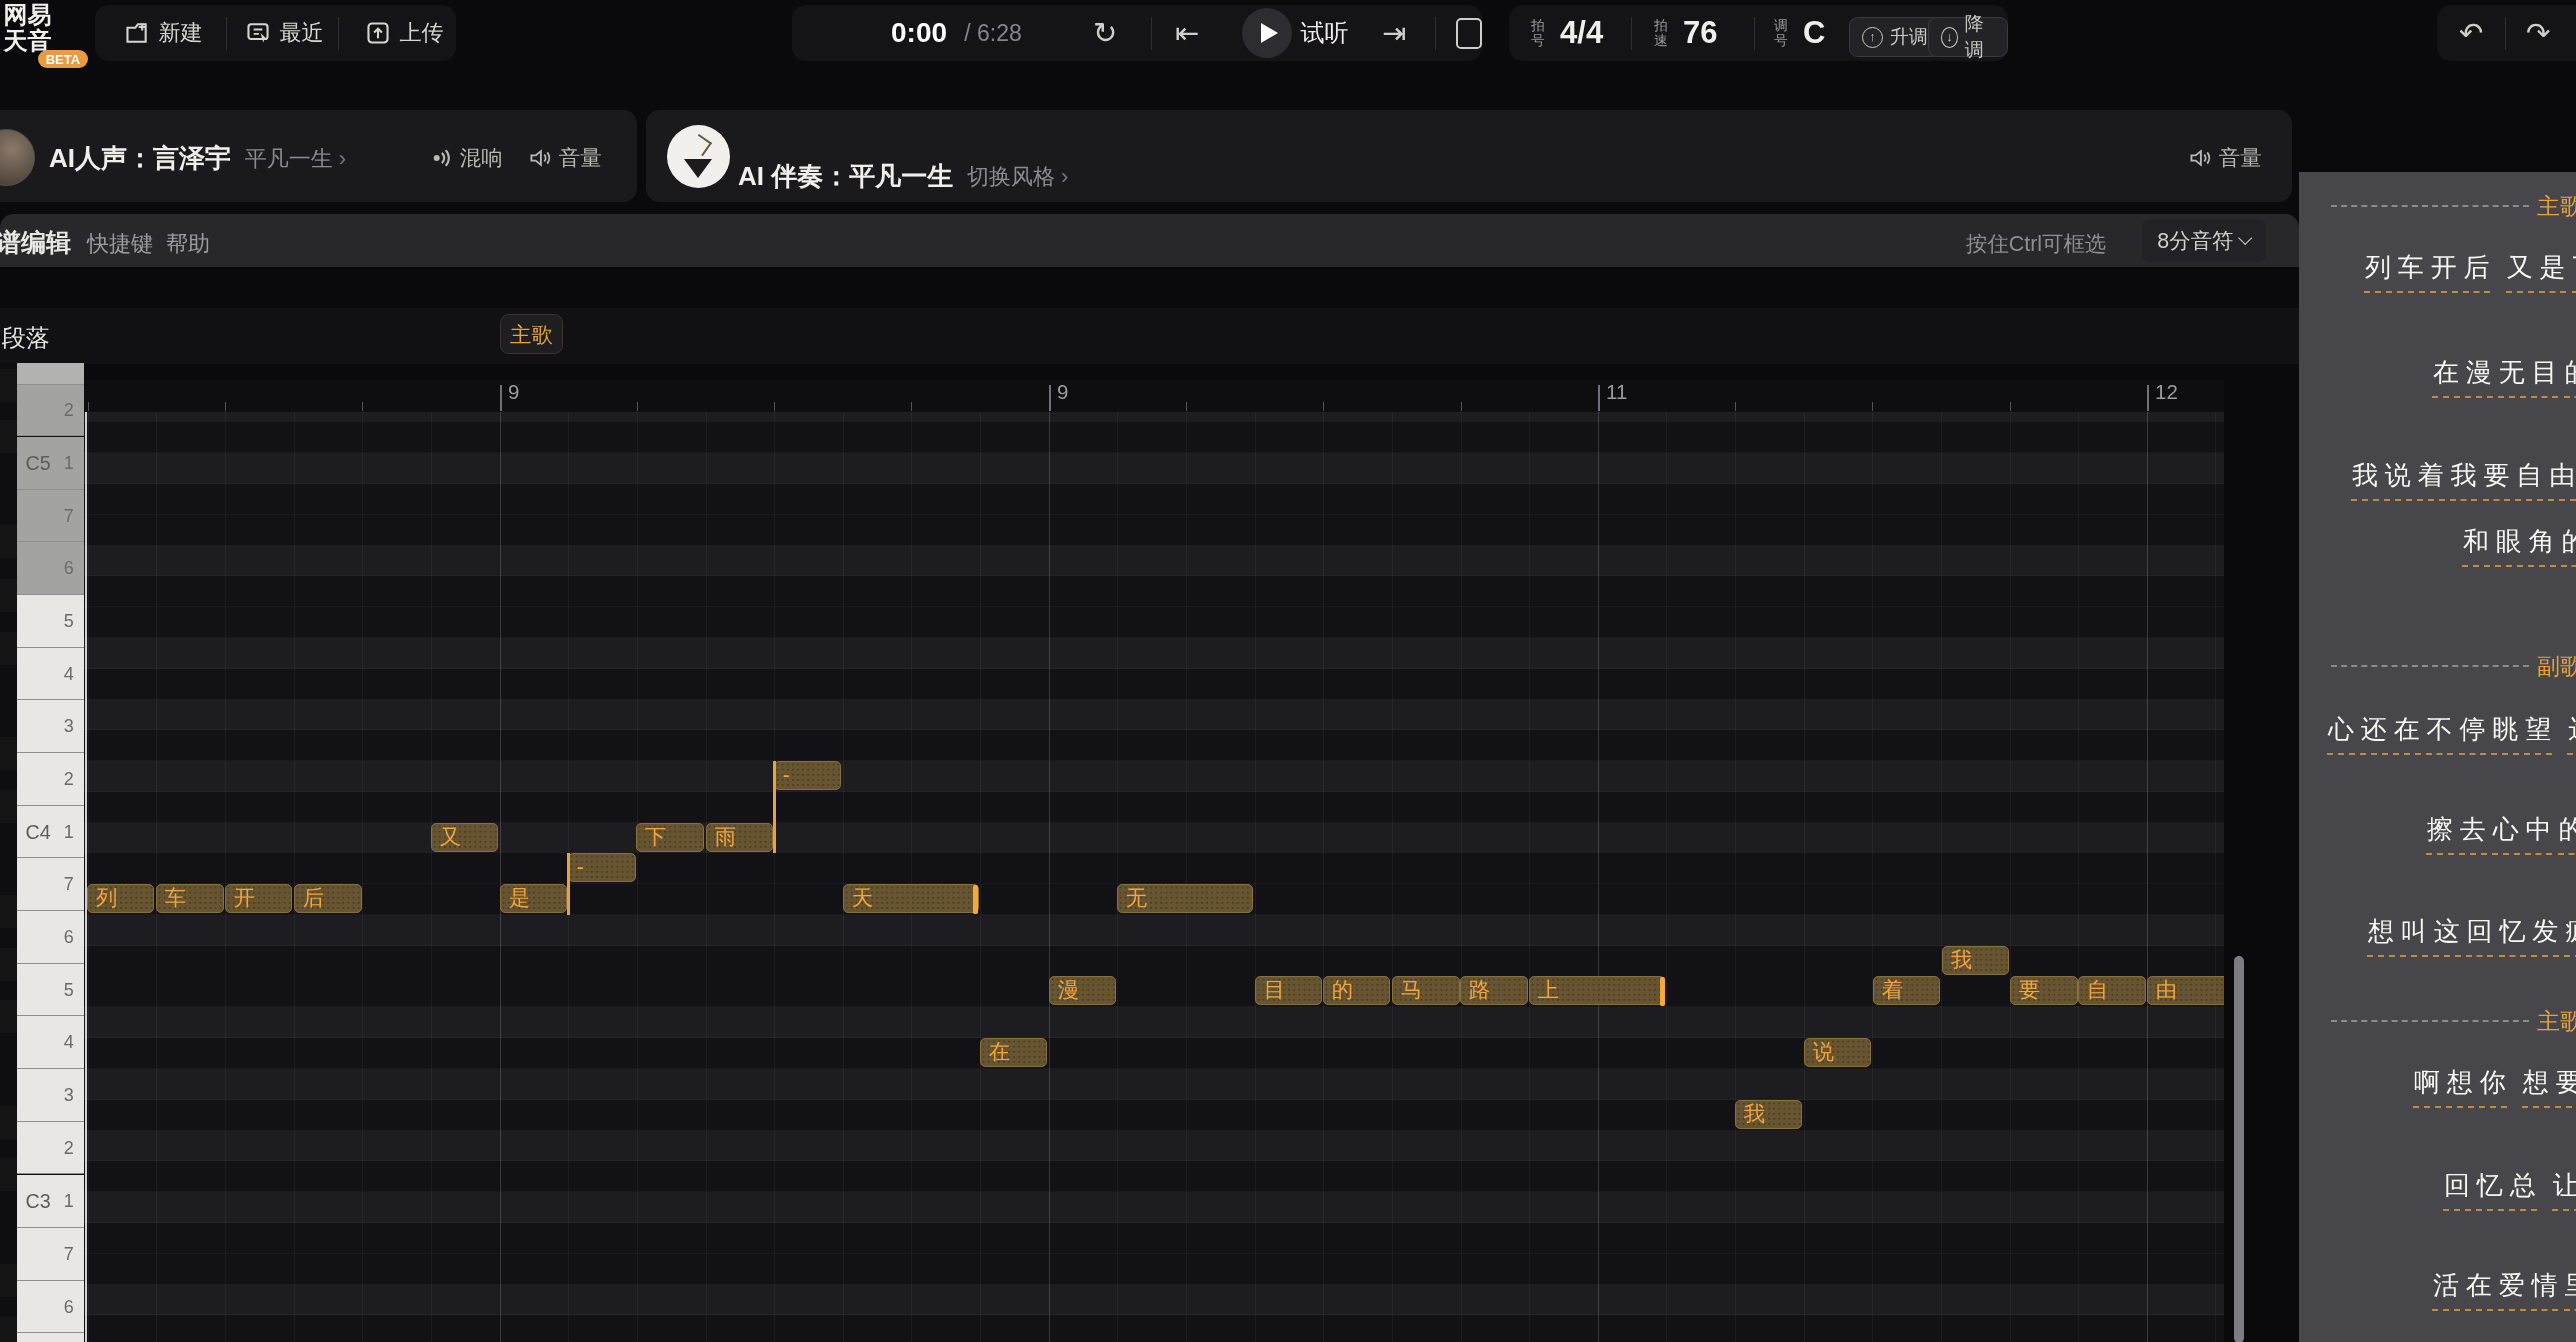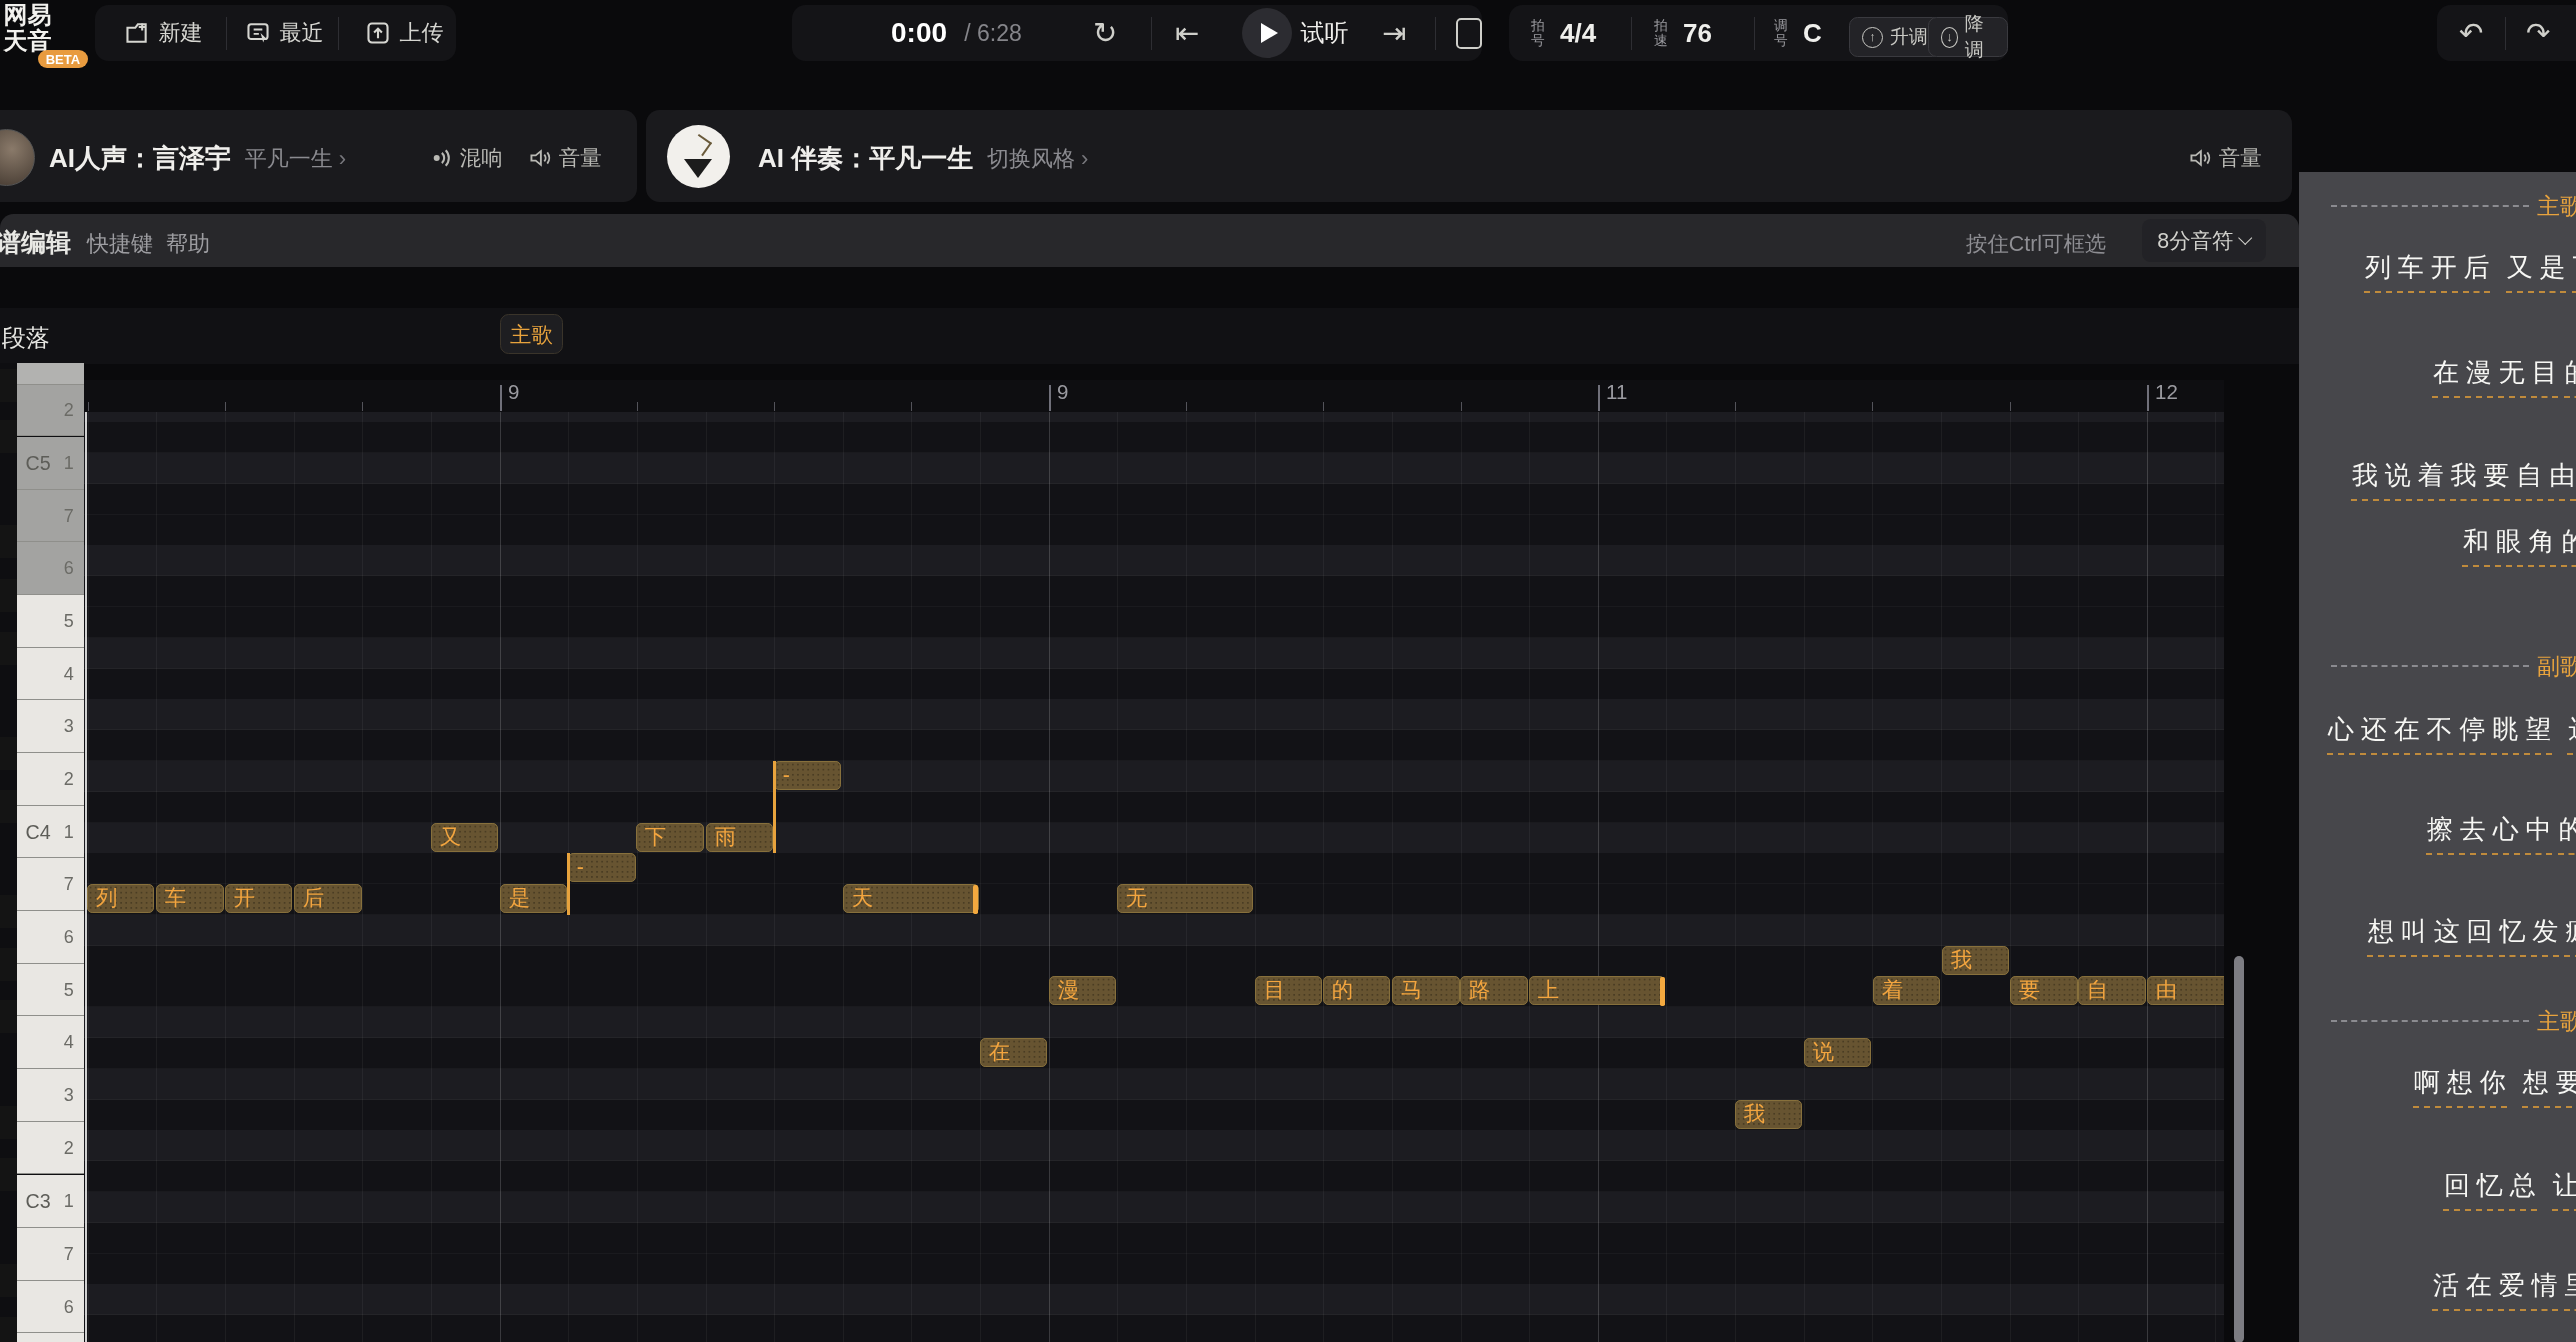--- a/index.html
+++ b/index.html
@@ -14,21 +14,21 @@
   .tb-item{position:absolute;top:0;height:56px;display:flex;align-items:center;gap:8.6px;color:#d6d6d1;font-size:22px;cursor:default;}
   .tb-div{position:absolute;top:12px;width:0.9px;height:32.5px;background:#2e2e33;}
   .icon-svg{display:block;}
   #time-cur{font-size:28px;font-weight:bold;color:#fff;}
   #time-tot{font-size:23px;color:#85858a;margin-left:8.6px;}
   .trans-ic{color:#cfcfca;font-size:29px;}
   #play-btn{width:50px;height:50px;border-radius:50%;background:#2c2c31;display:flex;align-items:center;justify-content:center;}
   #play-tri{width:0;height:0;border-left:17px solid #fff;border-top:10.3px solid transparent;border-bottom:10.3px solid transparent;margin-left:4.3px;}
   #stop-ic{width:22px;height:27px;border:2.6px solid #cfcfca;border-radius:5.1px;}
   .meter-lab{font-size:13.7px;line-height:15.4px;color:#9b9ba0;text-align:center;}
-  .meter-val{font-size:26px;font-weight:bold;color:#efefec;margin-left:6.8px;}
+  .meter-val{font-size:31px;font-weight:bold;color:#efefec;margin-left:6.8px;}
   .key-btn{position:absolute;top:12px;height:38px;background:#232327;border:0.9px solid #3a3a3f;border-radius:8.6px;
     display:flex;align-items:center;gap:6.8px;padding:0 12px;color:#c9c9c4;font-size:19px;}
   .circ-ar{width:19px;height:19px;border:1.7px solid #c9c9c4;border-radius:50%;font-size:13px;line-height:18px;text-align:center;}
   
   .track-card{position:absolute;top:110px;height:92px;background:#1a1a1d;}
   .avatar{border-radius:50%;position:absolute;}
   .track-title{font-size:26px;font-weight:bold;color:#f0efec;}
   .track-switch{font-size:22px;color:#8b8b90;}
   .chev{color:#77777c;font-size:22px;}
   .mini-ctrl{display:flex;align-items:center;gap:6.8px;color:#b9b9b4;font-size:21.4px;}
@@ -200,21 +200,21 @@
       </svg>
     <span>音量</span>
   </div>
 </div>
 
 <div class="track-card" style="left:646px;width:1646px;border-radius:13.7px;">
   <div class="avatar" style="left:20.5px;top:14.5px;width:63px;height:63px;background:#f2f0ec;">
     <div style="position:absolute;left:17px;top:34px;width:0;height:0;border-left:14.5px solid transparent;border-right:14.5px solid transparent;border-top:19px solid #1c1c1c;"></div>
     <div style="position:absolute;left:26px;top:12px;width:13.7px;height:13.7px;border-top:2.6px solid #6a5a3a;border-right:2.6px solid #6a5a3a;transform:rotate(35deg);"></div>
   </div>
-  <div class="abs" style="left:92px;top:31px;display:flex;align-items:center;gap:13.7px;margin-left:20px;">
+  <div class="abs" style="left:92px;top:49px;display:flex;align-items:center;gap:13.7px;">
     <span class="track-title">AI 伴奏：平凡一生</span>
     <span class="track-switch"><span>切换风格</span> <span class="chev">›</span></span>
   </div>
   <div class="abs mini-ctrl" style="left:1542px;top:33px;">
     <svg width="24" height="24" viewBox="0 0 28 28">
         <path d="M4 11v6h5l6 5V6l-6 5z" fill="none" stroke="#b9b9b4" stroke-width="2.2"></path>
         <path d="M19 10a6 6 0 010 8M22.5 7.5a10.5 10.5 0 010 13" fill="none" stroke="#b9b9b4" stroke-width="2.2"></path>
       </svg>
     <span>音量</span>
   </div>

